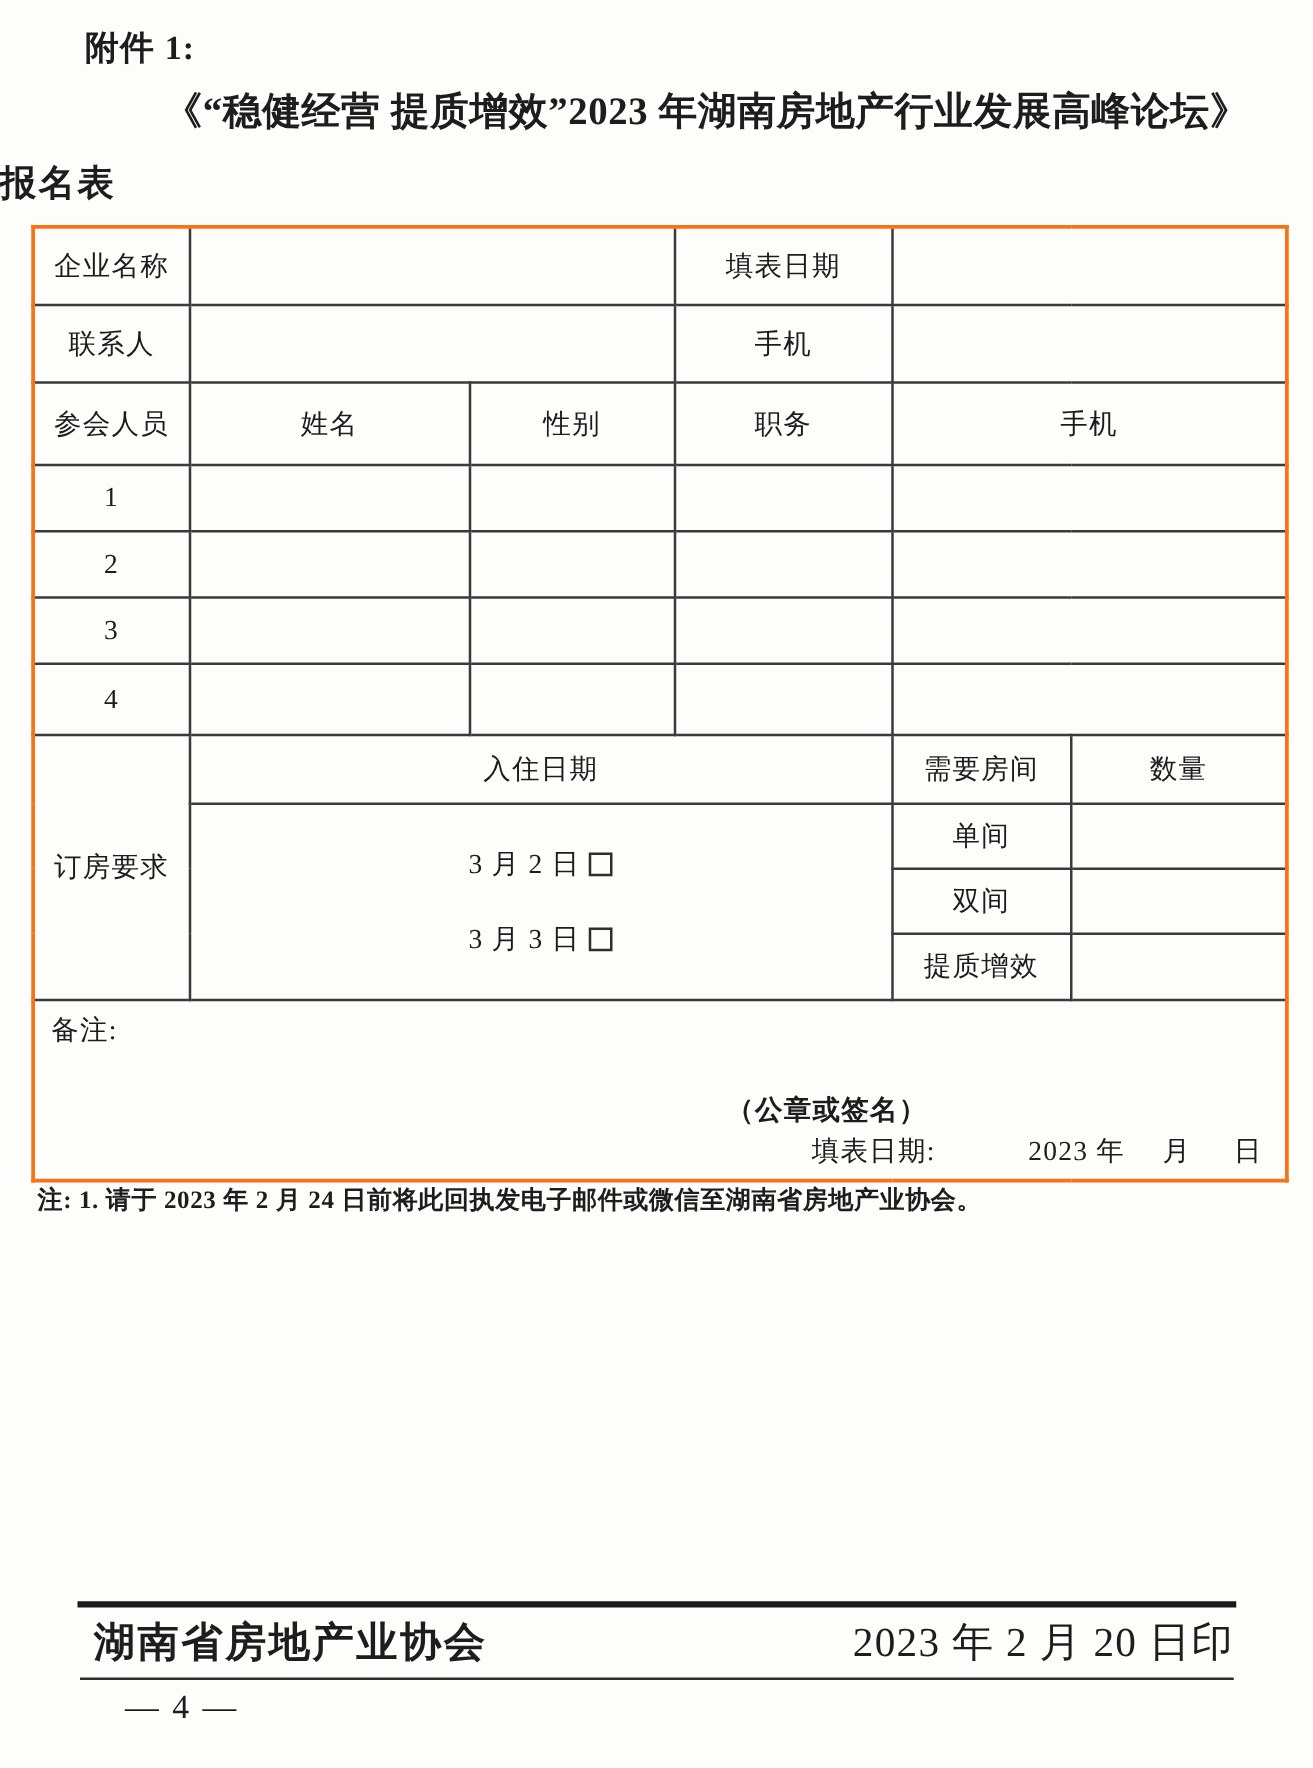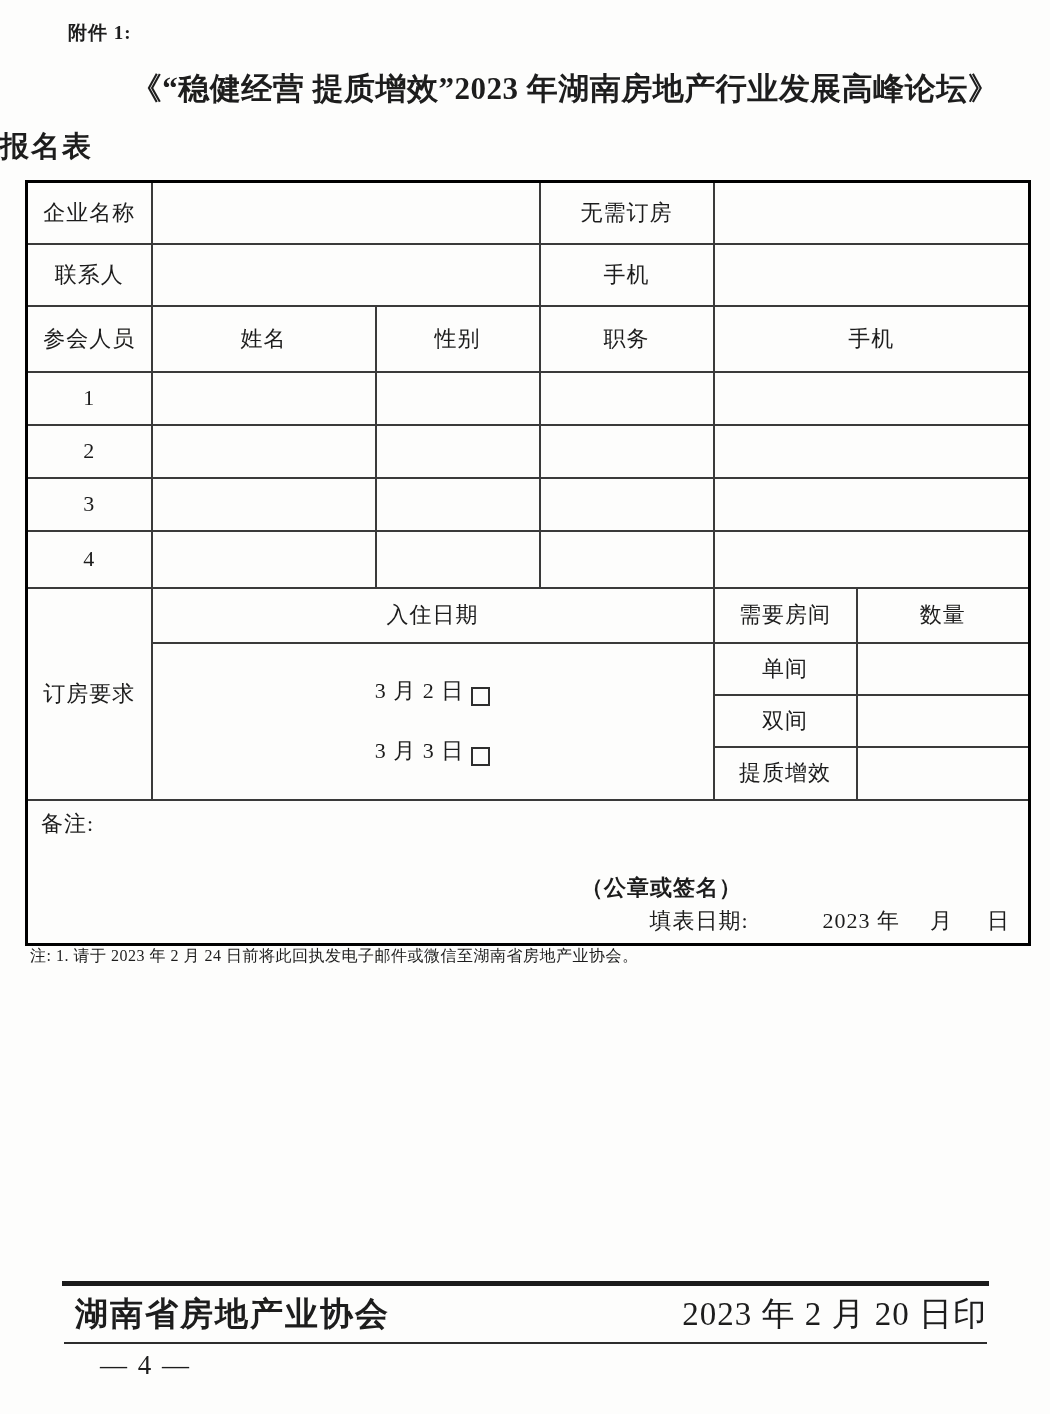--- a/index.html
+++ b/index.html
@@ -9,21 +9,21 @@
     width: 1050px;
     height: 1414px;
     background: #fdfdfc;
     font-family: "Liberation Serif", "DejaVu Serif", serif;
     color: #1d1d1d;
     overflow: hidden;
   }
   .attachment-label {
     position: absolute;
     left: 68px; top: 20px;
-    font-size: 19px;
+    font-size: 27px;
     font-weight: bold;
     letter-spacing: 1px;
   }
   .doc-title {
     position: absolute;
     left: 0; top: 68px;
     width: 100%;
     text-align: center;
     font-size: 31px;
     font-weight: bold;
@@ -49,37 +49,37 @@
     font-size: 22px;
     color: #1c1c1c;
   }
   .form-table td {
     border: 2px solid #3a3a3a;
     text-align: center;
     vertical-align: middle;
     padding: 0;
     letter-spacing: 1px;
   }
-  .form-table { border: 3px solid #000000; }
+  .form-table { border: 3px solid #f97316; }
   tr.r-62  { height: 62px; }
   tr.r-58  { height: 66px; }
   tr.r-53  { height: 53px; }
   tr.r-57  { height: 57px; }
   tr.r-55  { height: 55px; }
   tr.r-52  { height: 52px; }
   tr.r-145 { height: 145px; }
   .date-cell-inner {
     display: flex;
     flex-direction: column;
     align-items: center;
     justify-content: center;
     gap: 30px;
     height: 100%;
   }
-  .date-line { display: inline-flex; align-items: flex-end; }
+  .date-line { display: inline-flex; align-items: center; }
   .checkbox-square {
     display: inline-block;
     width: 19px; height: 19px;
     border: 2px solid #2e2e2e;
     margin-left: 7px;
     vertical-align: -2px;
   }
   td.remarks-cell {
     vertical-align: top;
     text-align: center;
@@ -102,22 +102,23 @@
     display: flex;
     align-items: baseline;
     white-space: nowrap;
   }
   .fill-date-line .gap-a { margin-left: 74px; }
   .fill-date-line .gap-b { margin-left: 30px; }
   .fill-date-line .gap-c { margin-left: 34px; }
   .note-line {
     position: absolute;
     left: 30px; top: 946px;
-    font-size: 16px;
+    font-size: 20px;
     letter-spacing: 0.5px;
+    font-weight: bold;
   }
   .footer-thick-line {
     position: absolute;
     left: 62px; top: 1281px;
     width: 927px; height: 5px;
     background: #1b1b1b;
   }
   .footer-row {
     position: absolute;
     left: 75px; top: 1292px;
@@ -158,21 +159,21 @@
       <col style="width:164px">
       <col style="width:174px">
       <col style="width:143px">
       <col style="width:173px">
     </colgroup>
 
     <tbody>
         <tr class="r-62">
       <td>企业名称</td>
       <td colspan="2"></td>
-      <td>无需订房</td>
+      <td>填表日期</td>
       <td colspan="2"></td>
     </tr>
 
     <tr class="r-62">
       <td>联系人</td>
       <td colspan="2"></td>
       <td>手机</td>
       <td colspan="2"></td>
     </tr>
 

